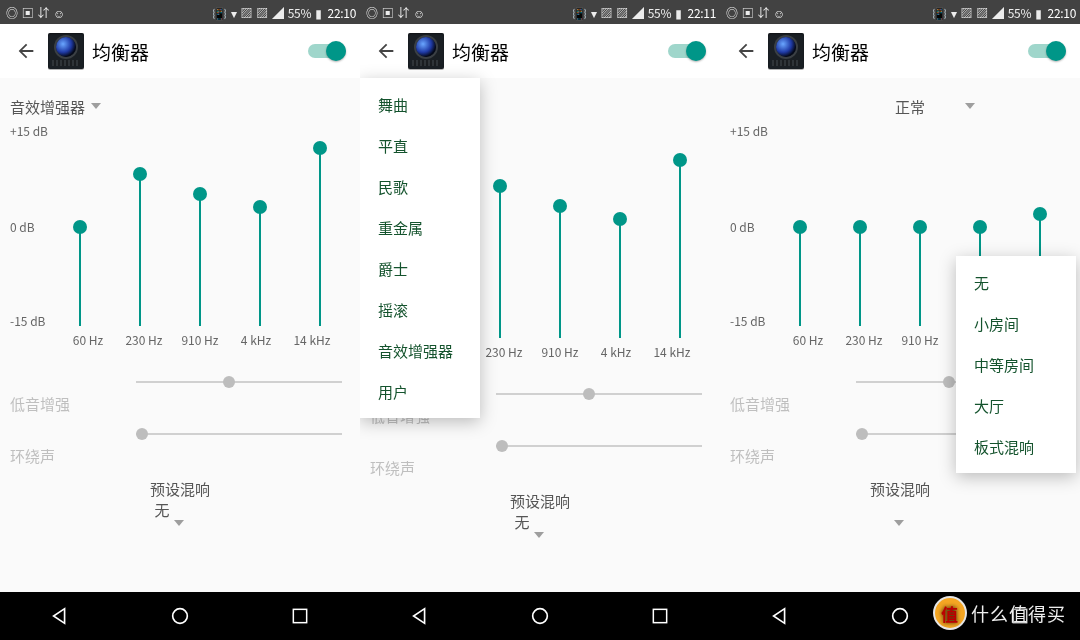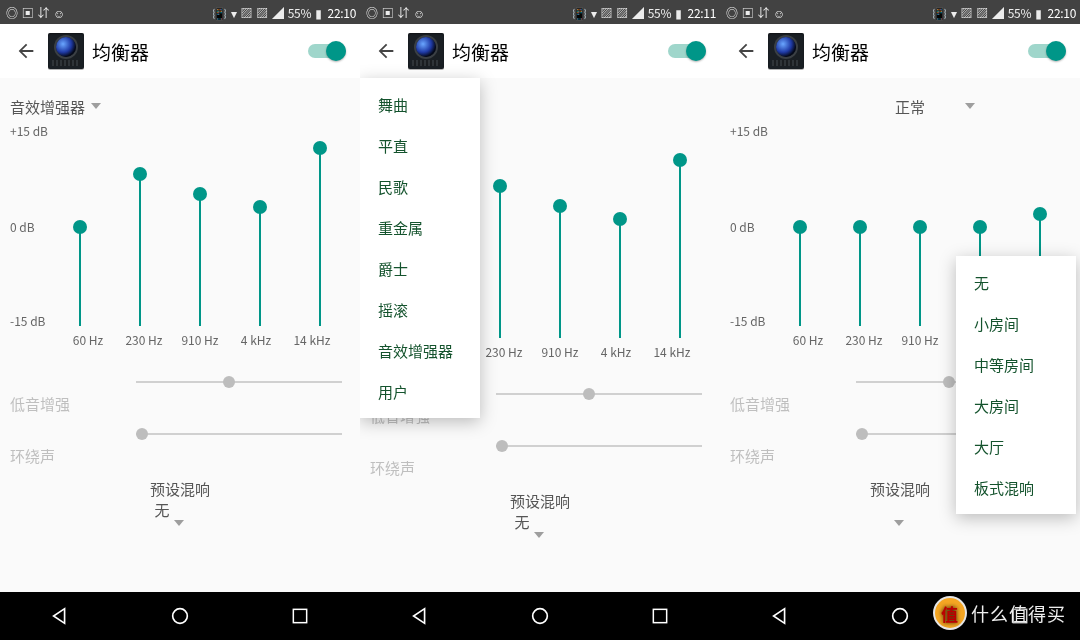--- a/index.html
+++ b/index.html
@@ -444,21 +444,20 @@
       <span class="reverb-label">预设混响</span>
       <span class="reverb-value" style="visibility:hidden">x</span>
       <span class="dd-caret reverb-caret"></span>
     </div>
   </div>
 
   <div class="menu" id="reverbMenu" style="right:4px; top:256px; width:120px;">
       <div class="menu-item">无</div>
       <div class="menu-item">小房间</div>
       <div class="menu-item">中等房间</div>
-      <div class="menu-item">大房间</div>
       <div class="menu-item">大厅</div>
       <div class="menu-item">板式混响</div>
     </div>
 
   <div class="nav-bar">
     <div class="nav-btn">
         <svg width="22" height="22" viewBox="0 0 24 24">
           <path d="M17 4v16L5 12z" fill="none" stroke="#fff" stroke-width="1.8"></path>
         </svg>
       </div>

